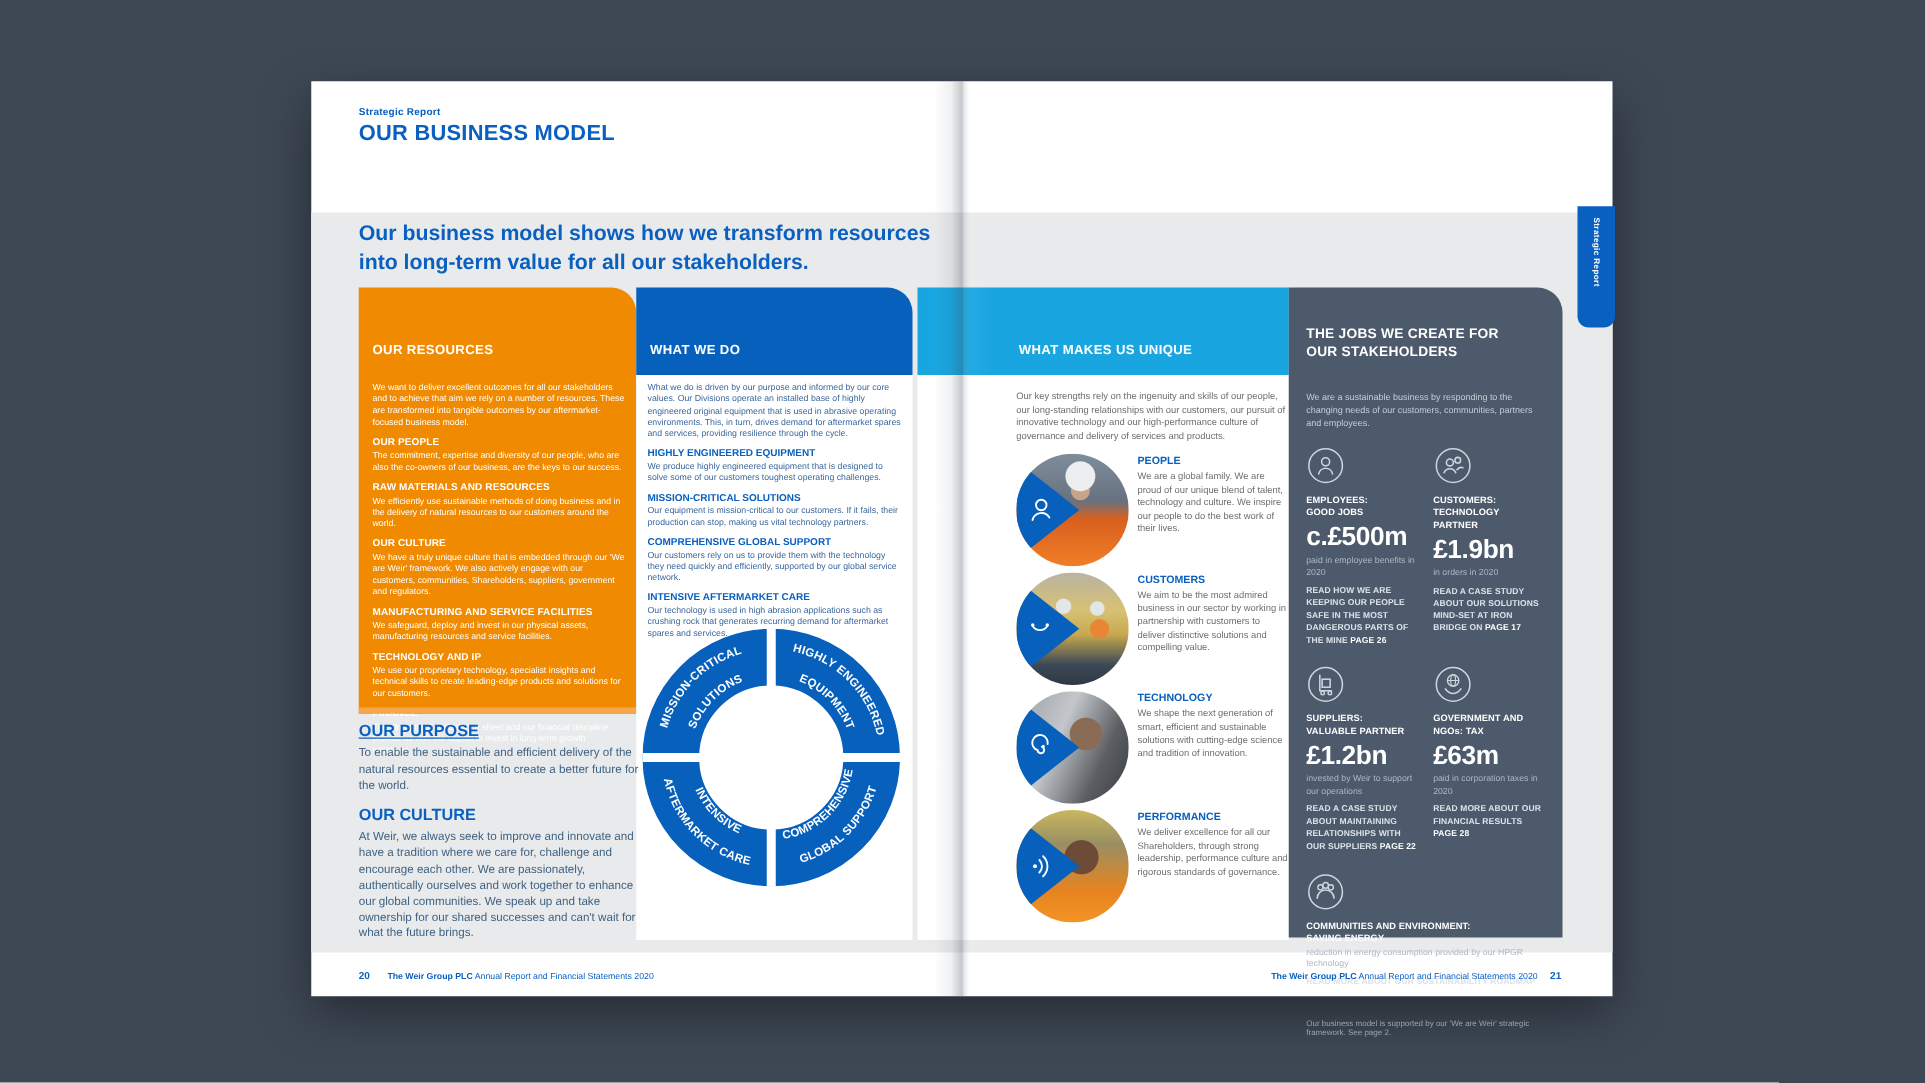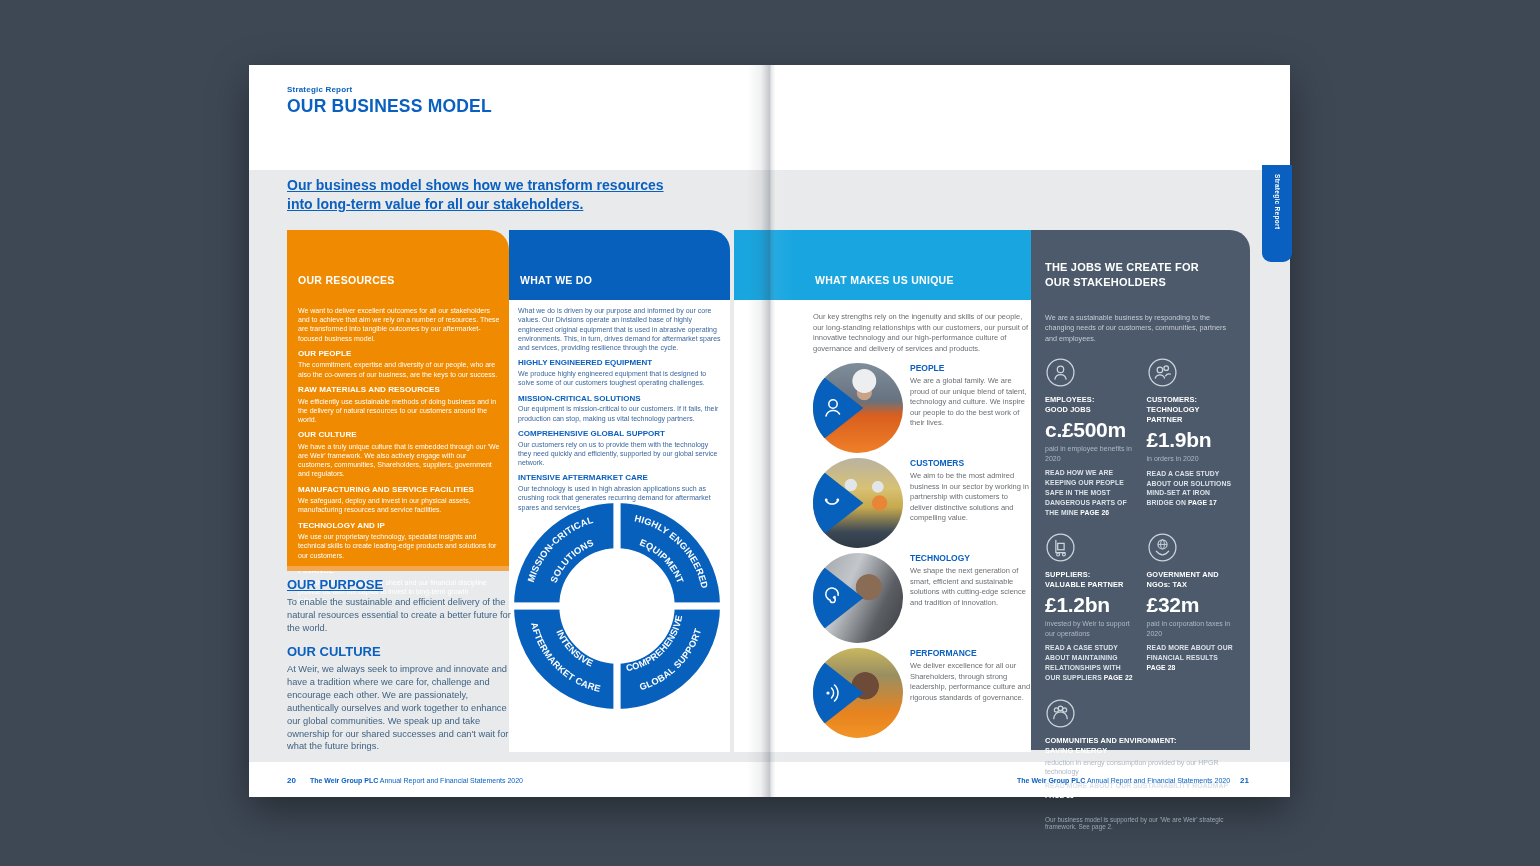--- a/index.html
+++ b/index.html
@@ -3,21 +3,21 @@
 <meta charset="utf-8">
 <style>
   html,body{margin:0;padding:0;}
   body{width:1540px;height:866px;background:#3e4855;font-family:"Liberation Sans","DejaVu Sans",sans-serif;overflow:hidden;}
   .abs{position:absolute;}
   #stage{position:relative;width:1278px;height:866px;}
   #spread{position:absolute;left:249px;top:65px;width:1041px;height:732px;background:#ffffff;box-shadow:0 14px 38px rgba(0,0,0,0.4);}
   .gray-bg{left:0;top:105px;width:1041px;height:592px;background:#e9eaeb;}
   .eyebrow{left:38px;top:20px;font-size:8px;font-weight:bold;color:#0a60c0;letter-spacing:.2px;}
   .page-title{left:38px;top:31px;font-size:17.5px;font-weight:bold;color:#0a60c0;letter-spacing:.2px;}
-  .lead{left:38px;top:111px;font-size:14px;font-weight:600;color:#0a60c0;line-height:1.35;text-decoration:underline;}
+  .lead{left:38px;top:111px;font-size:17px;font-weight:600;color:#0a60c0;line-height:1.35;}
   
   .band-label{position:absolute;left:0;right:0;top:0;height:70px;display:flex;align-items:flex-end;padding:0 0 14px 11px;box-sizing:border-box;color:#fff;font-weight:bold;font-size:10.5px;letter-spacing:.3px;}
   
   .col-resources{left:38px;top:165px;width:222px;height:341px;background:#f08a00;border-radius:0 20px 0 0;}
   .col-resources::after{content:"";position:absolute;left:0;right:0;bottom:0;height:5px;background:#f4a74c;}
   .res-content{position:absolute;left:11px;right:9px;top:76px;color:#fff;font-size:7px;line-height:1.32;}
   .res-sec-title{font-weight:bold;font-size:8px;margin-top:6px;letter-spacing:.1px;}
   .res-sec-body{margin-top:1px;}
   
   .col-wwd-band{left:260px;top:165px;width:221px;height:70px;background:#0760bc;border-radius:0 20px 0 0;}
@@ -289,21 +289,21 @@
 
         <div class="stat">
           <svg class="sicon" width="31" height="31" viewBox="0 0 30 30">
             <circle cx="15" cy="15" r="13" fill="none" stroke="#cdd5dd" stroke-width="1.2"></circle>
             <circle cx="15" cy="12" r="4.4" fill="none" stroke="#cdd5dd" stroke-width="1.1"></circle>
             <ellipse cx="15" cy="12" rx="1.9" ry="4.4" fill="none" stroke="#cdd5dd" stroke-width="0.9"></ellipse>
             <path d="M10.7 12 h8.6" fill="none" stroke="#cdd5dd" stroke-width="0.9"></path>
             <path d="M9 18.5 q3 3.6 6 3.6 q3 0 6 -3.6" fill="none" stroke="#cdd5dd" stroke-width="1.2" stroke-linecap="round"></path>
           </svg>
           <div class="label"><span>GOVERNMENT AND</span><br><span>NGOs: TAX</span></div>
-          <div class="value">£32m</div>
+          <div class="value">£63m</div>
           <div class="desc">paid in corporation taxes in 2020</div>
           <div class="read"><span>READ MORE ABOUT OUR FINANCIAL RESULTS</span> <b>PAGE 28</b></div>
         </div>
 
         <div class="stat wide">
           <svg class="sicon" width="31" height="31" viewBox="0 0 30 30">
             <circle cx="15" cy="15" r="13" fill="none" stroke="#cdd5dd" stroke-width="1.2"></circle>
             <circle cx="11" cy="11.5" r="2" fill="none" stroke="#cdd5dd" stroke-width="1.1"></circle>
             <circle cx="19" cy="11.5" r="2" fill="none" stroke="#cdd5dd" stroke-width="1.1"></circle>
             <circle cx="15" cy="10" r="2.2" fill="none" stroke="#cdd5dd" stroke-width="1.1"></circle>

